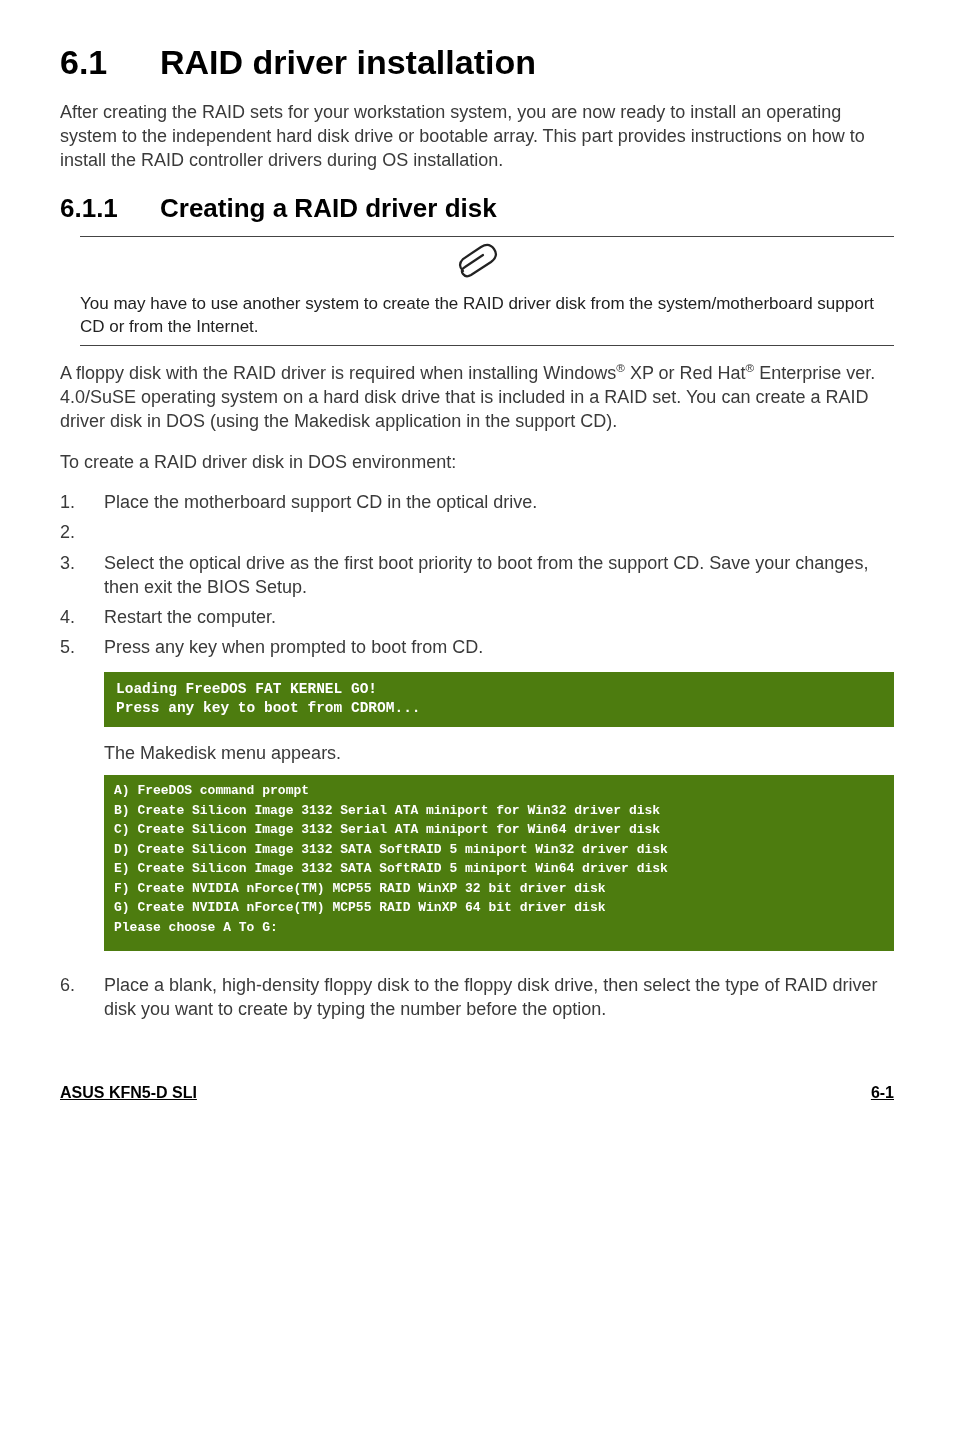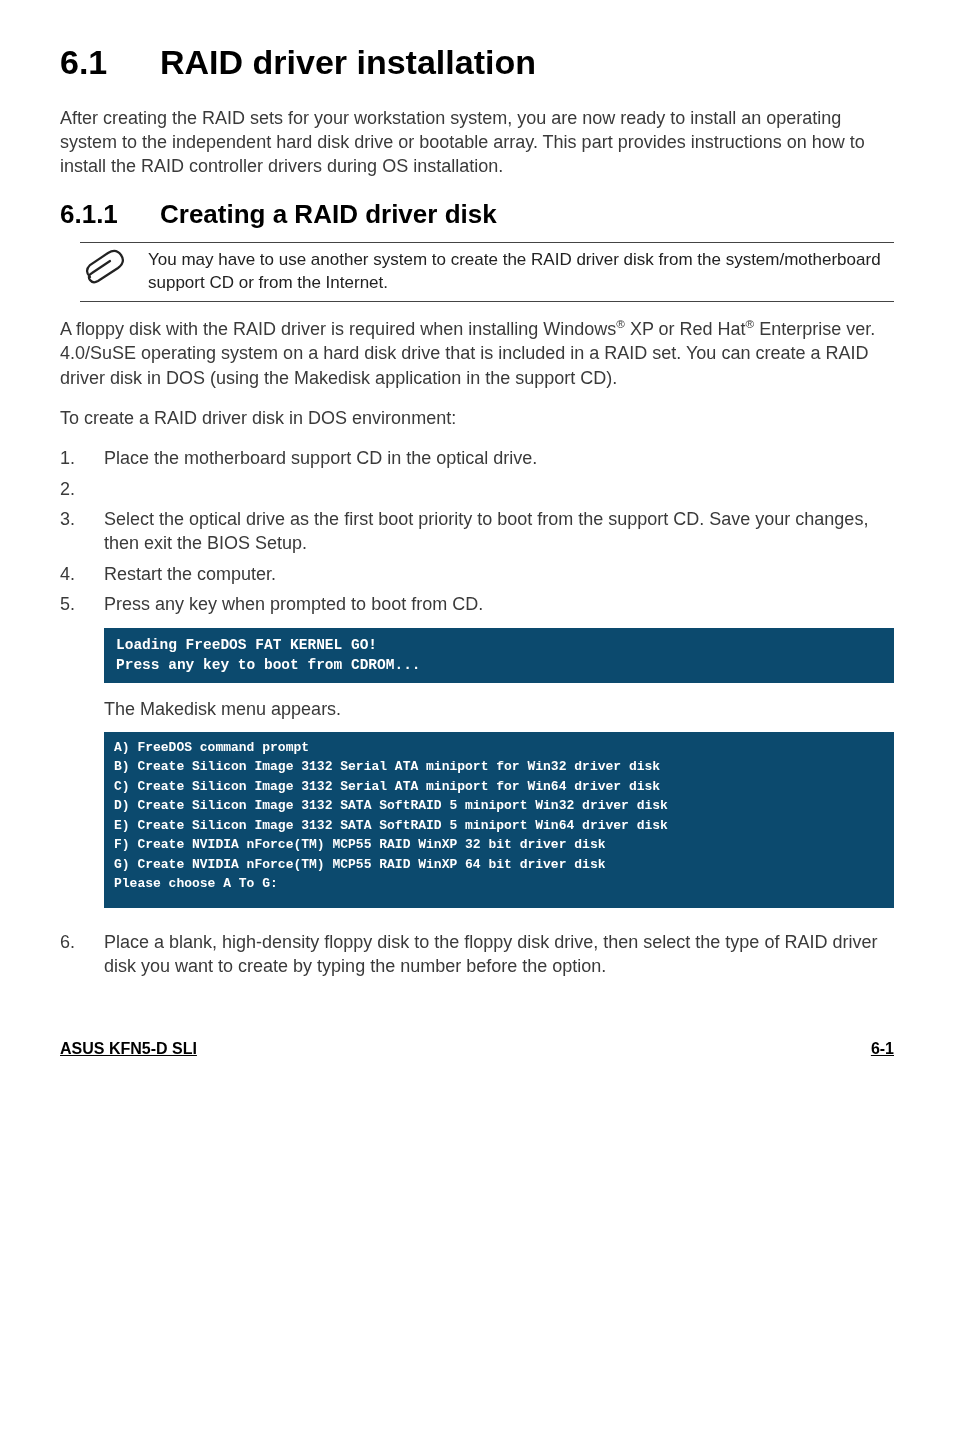--- a/index.html
+++ b/index.html
@@ -12,21 +12,21 @@
     background: #fff;
     color: #000;
     width: 954px;
     padding: 40px 60px 30px 60px;
     font-size: 18px;
     line-height: 1.35;
   }
   h1 {
     font-size: 34px;
     font-weight: bold;
-    margin-bottom: 20px;
+    margin-bottom: 14px;
   }
   h1 .num {
     display: inline-block;
     width: 100px;
   }
   .intro {
     color: #3a3a3a;
     margin-bottom: 18px;
   }
   h2 {
@@ -39,20 +39,21 @@
     width: 100px;
   }
   .note-row {
     display: flex;
     align-items: center;
     border-top: 1px solid #444;
     border-bottom: 1px solid #444;
     padding: 6px 0;
     margin-bottom: 14px;
     margin-left: 20px;
+    flex-direction: column;
   }
   .note-icon {
     width: 50px;
     flex: 0 0 50px;
     margin-right: 18px;
   }
   .note-text {
     font-size: 17px;
     color: #222;
   }
@@ -71,21 +72,21 @@
   ol.steps li {
     display: flex;
     color: #3a3a3a;
     margin-bottom: 6px;
   }
   ol.steps li .sn {
     width: 44px;
     flex: 0 0 44px;
   }
   .term {
-    background: #0c4a6e;
+    background: #4d7c0f;
     color: #fff;
     font-family: "Courier New", monospace;
     font-weight: bold;
     font-size: 14.5px;
     padding: 8px 12px;
     margin: 6px 0 14px 44px;
     white-space: pre;
     line-height: 1.35;
   }
   .term.small {

